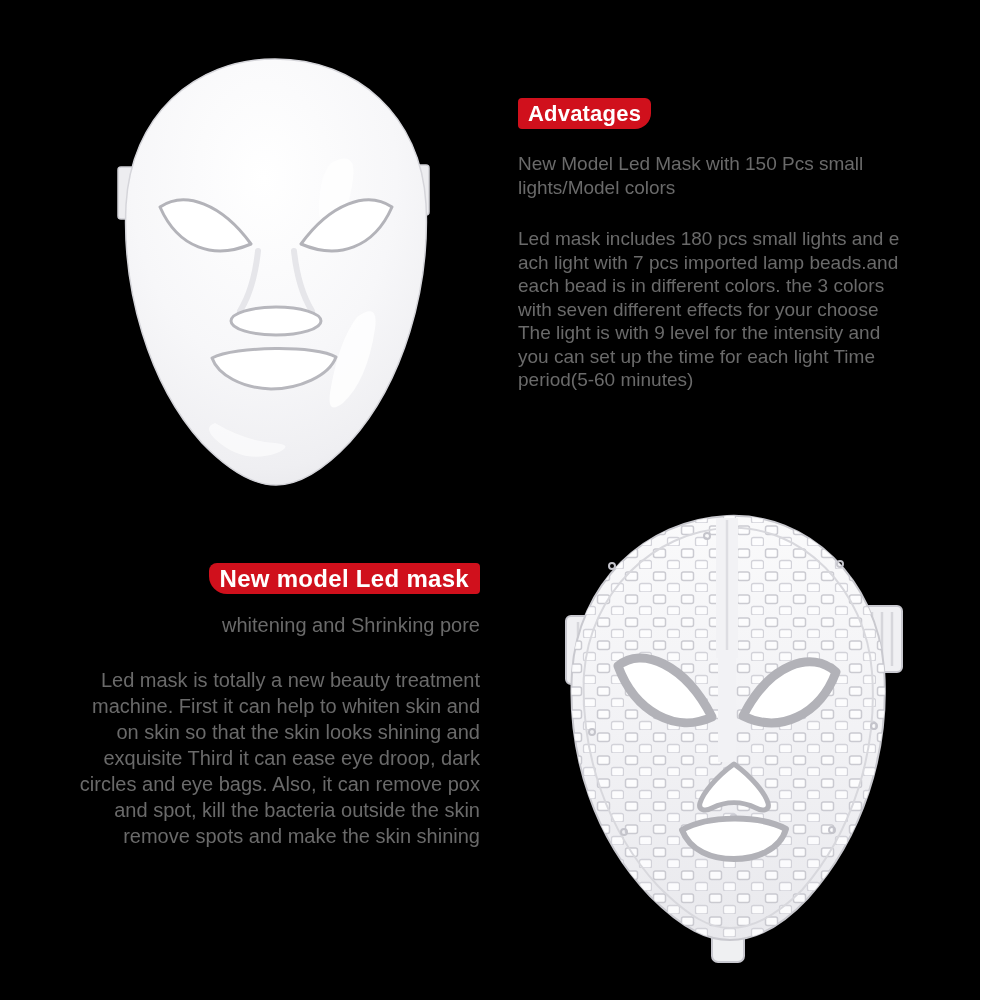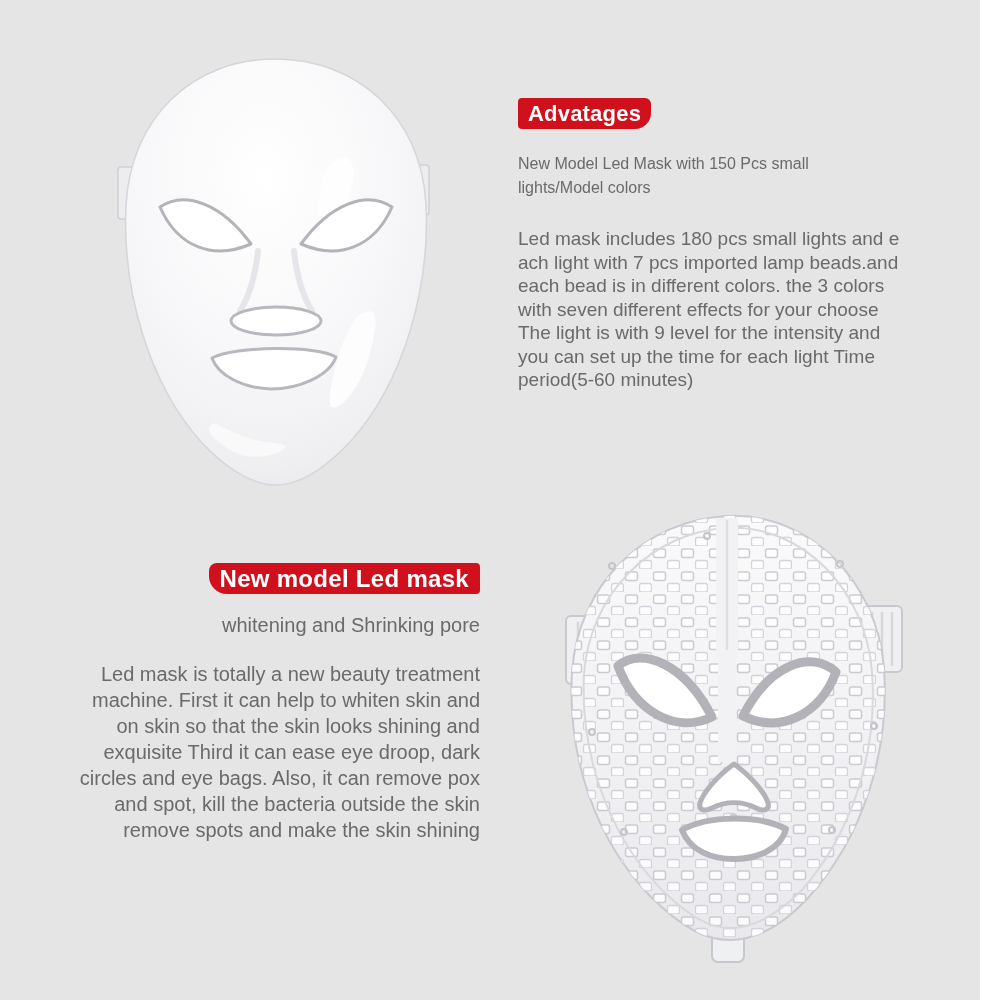--- a/index.html
+++ b/index.html
@@ -1,40 +1,40 @@
 <!DOCTYPE html>
 <html style="--red: #d0101c; --gray: #6a6a6a; --tag-text: #ffffff;"><head>
 <meta charset="utf-8">
 <style>
   html,body{margin:0;padding:0;}
   body{
     width:1000px;height:1000px;background:#ffffff;
     font-family:"Liberation Sans","DejaVu Sans",sans-serif;
     -webkit-font-smoothing:antialiased;
   }
-  .page{position:relative;width:980px;height:1000px;background:#e5e5e5;overflow:hidden;}
+  .page{position:relative;width:980px;height:1000px;background:#000000;overflow:hidden;}
 
   .photo{position:absolute;margin:0;padding:0;}
   .photo-top{left:95px;top:55px;width:390px;height:440px;}
   .photo-bottom{left:540px;top:500px;width:400px;height:470px;}
 
   .text-top{position:absolute;left:518px;top:98px;width:455px;text-align:left;}
   .text-bottom{position:absolute;left:58px;top:563px;width:422px;text-align:right;}
 
   .tag{
     display:inline-block;background:var(--red,#d0101c);color:var(--tag-text,#fff);
     font-weight:bold;line-height:31px;white-space:nowrap;
   }
   .tag-top{font-size:22px;padding:0 10px;border-radius:4px 6px 16px 4px;letter-spacing:.2px;}
   .tag-bottom{font-size:24px;padding:0 11px;border-radius:8px 4px 4px 18px;letter-spacing:.3px;}
 
-  .subtitle-top{margin-top:23px;color:var(--gray,#6a6a6a);font-size:16px;line-height:23.5px;}
+  .subtitle-top{margin-top:23px;color:var(--gray,#6a6a6a);font-size:19px;line-height:23.5px;}
   .body-top{margin-top:28px;color:var(--gray,#6a6a6a);font-size:19px;line-height:23.5px;}
   .subtitle-bottom{margin-top:18px;color:var(--gray,#6a6a6a);font-size:20px;line-height:27px;}
-  .body-bottom{margin-top:22px;color:var(--gray,#6a6a6a);font-size:20px;line-height:26px;}
+  .body-bottom{margin-top:28px;color:var(--gray,#6a6a6a);font-size:20px;line-height:26px;}
   .line{white-space:nowrap;}
 </style>
 </head>
 <body style="background: rgb(255, 255, 255);">
 
 <div class="page">
 
   <figure class="photo photo-top" aria-label="White glossy LED beauty face mask">
     <svg viewBox="0 0 390 440" width="390" height="440">
       <defs>

